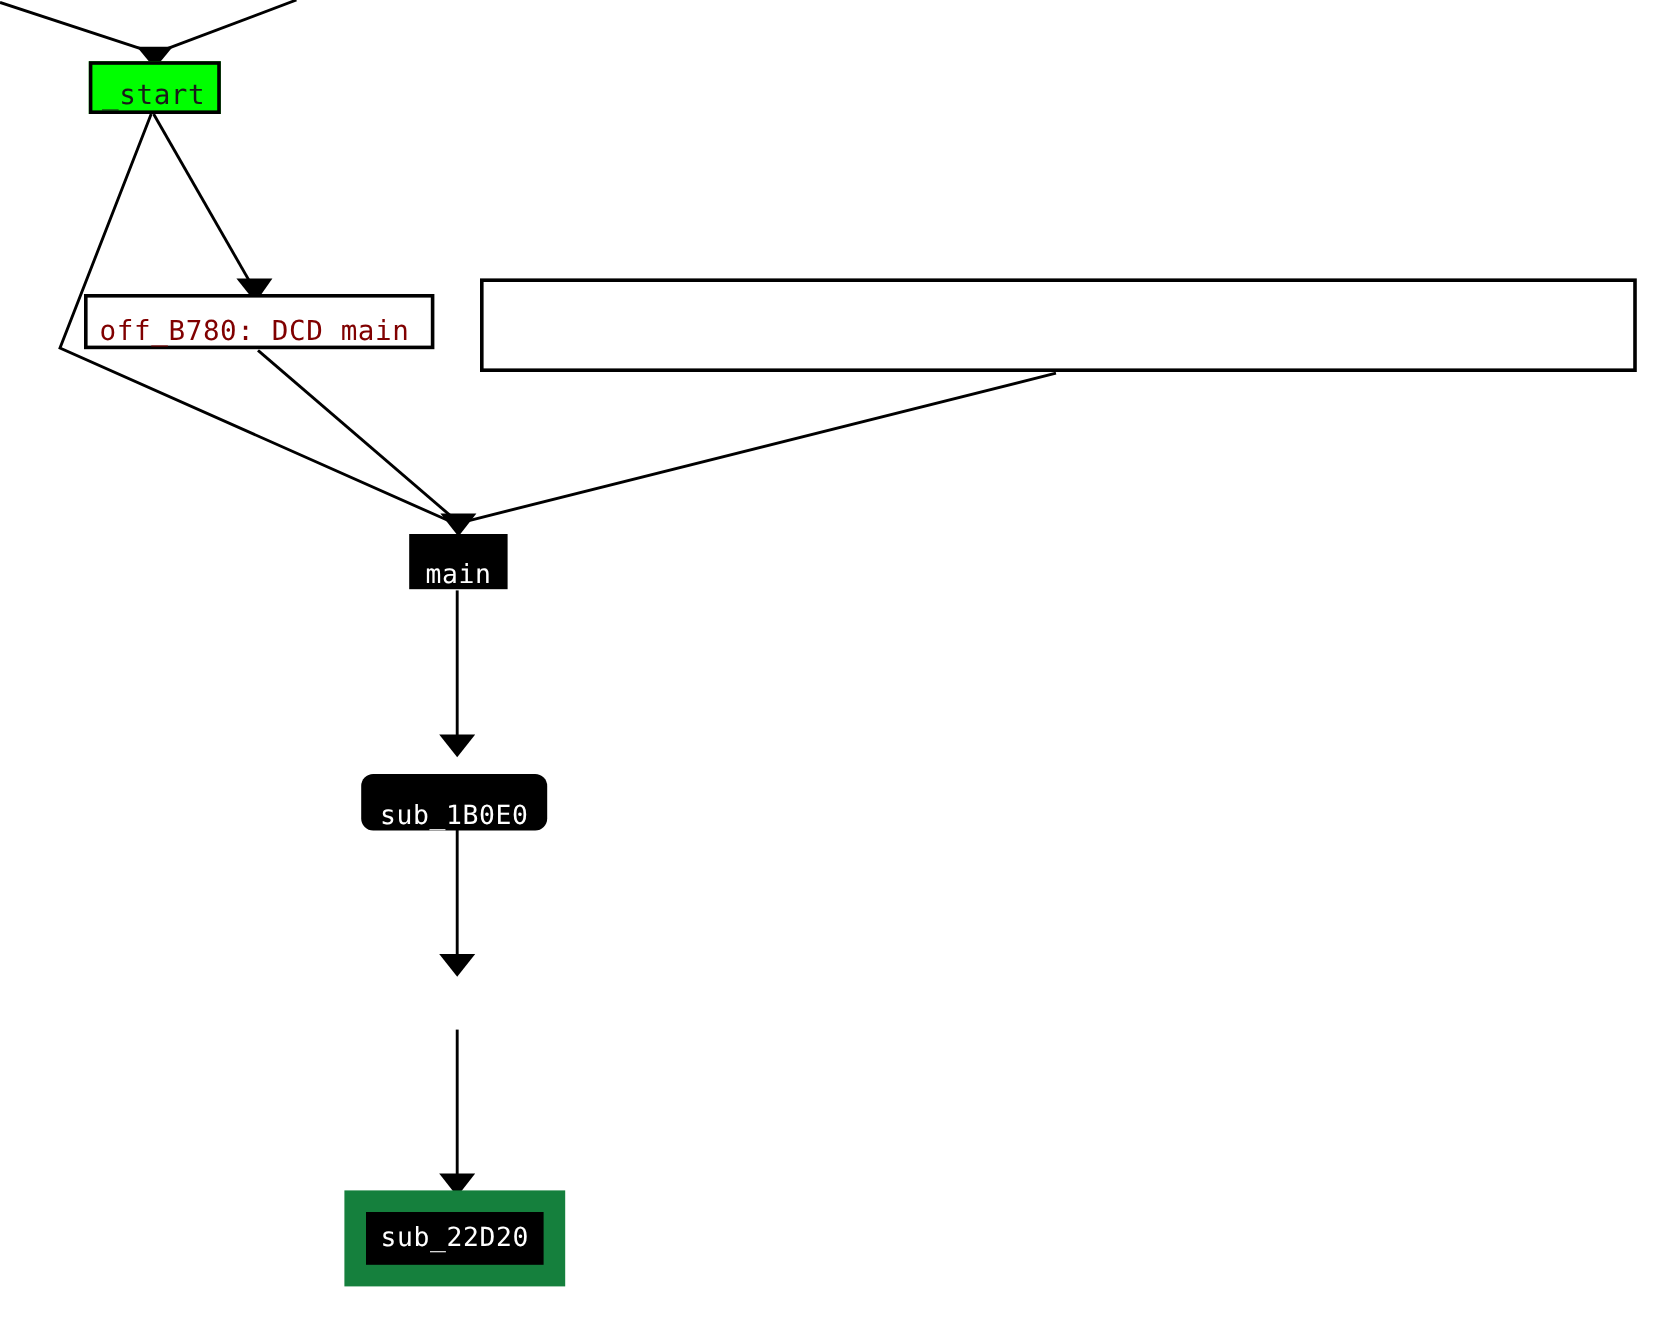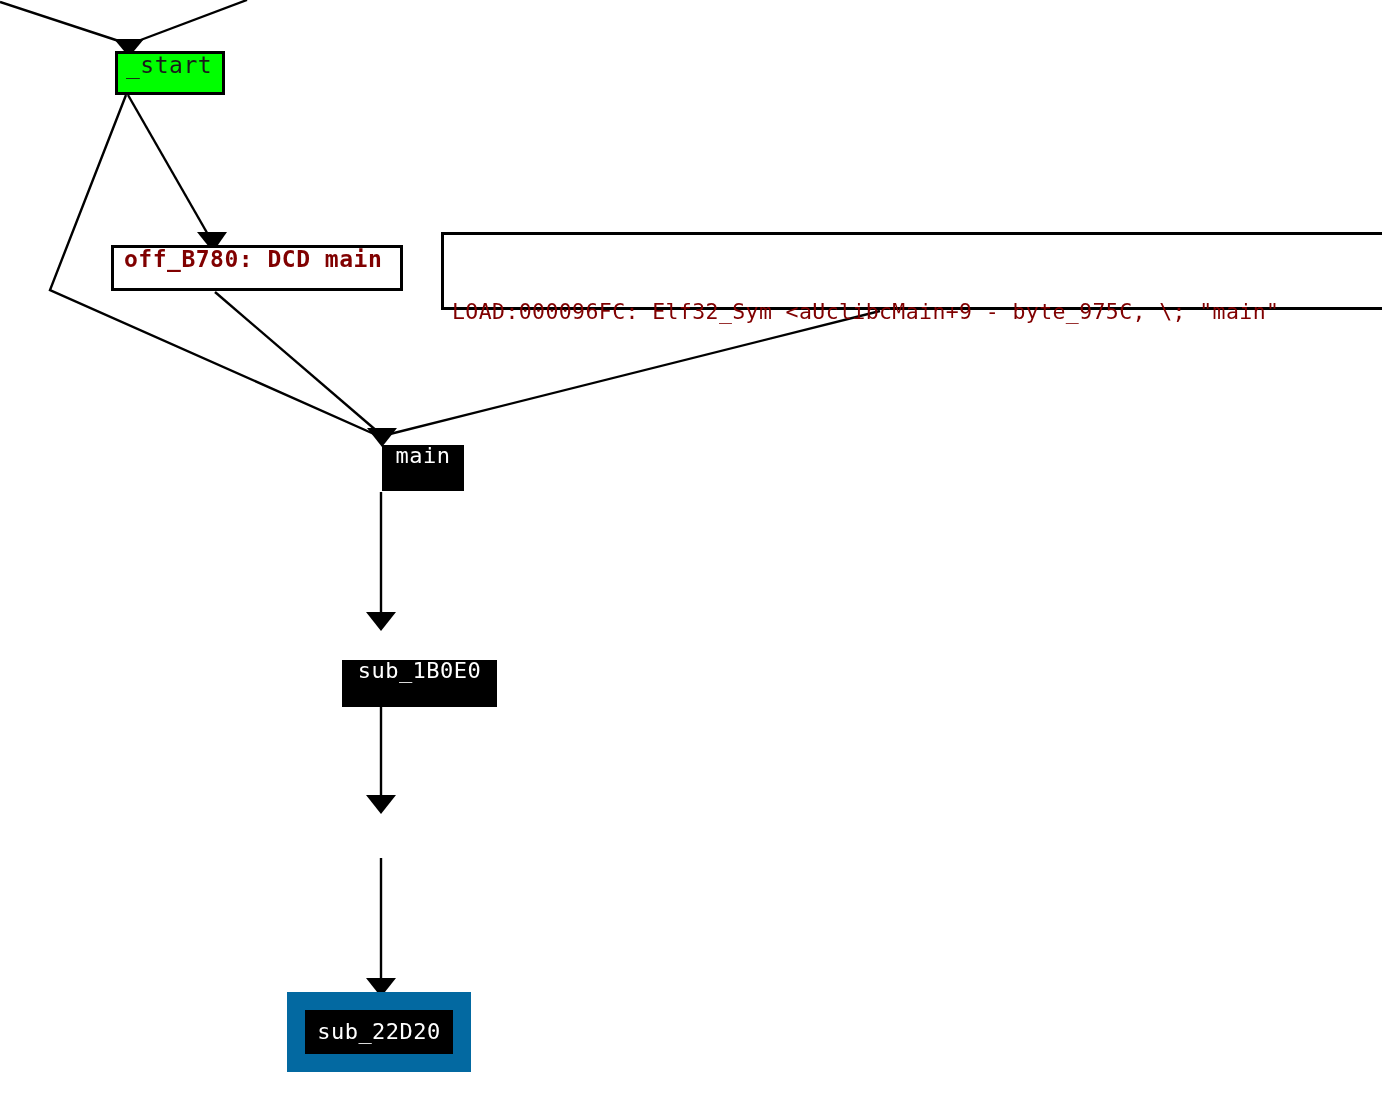--- a/index.html
+++ b/index.html
@@ -27,43 +27,41 @@
     left: 0;
     top: 0;
     width: 1382px;
     height: 1098px;
     pointer-events: none;
   }
   .node {
     position: absolute;
     box-sizing: border-box;
     display: flex;
-    align-items: flex-start;
+    align-items: flex-end;
     white-space: pre;
     line-height: 1;
-    margin-left: 41px;
   }
   
   .node-entry {
     background: #00ff00;
     border: 3px solid #000000;
     color: #1a1a1a;
     font-size: 23px;
     letter-spacing: 0.5px;
     padding-left: 8px;
   }
   
   .node-data {
     background: #ffffff;
     border: 3px solid #000000;
     color: #800000;
     font-size: 23px;
     letter-spacing: 0.5px;
     padding-left: 10px;
-    font-weight: bold;
   }
   
   .node-listing {
     background: #ffffff;
     border: 3px solid #000000;
     color: #800000;
     font-size: 21.5px;
     letter-spacing: 0.4px;
     display: block;
     padding: 6px 6px 0 8px;
@@ -76,21 +74,21 @@
     background: #000000;
     color: #ffffff;
     border: 0;
     font-size: 22px;
     letter-spacing: 0.5px;
     justify-content: center;
   }
   
   .node-func-highlight {
     position: absolute;
-    background: #0369a1;
+    background: #15803d;
     box-sizing: border-box;
     padding: 18px;
     display: flex;
     align-items: center;
     justify-content: flex-end;
   }
   .node-func-highlight .inner {
     width: 100%;
     height: 100%;
     background: #000000;
@@ -148,28 +146,27 @@
 
   <div class="node node-entry" style="left:74px; top:51px; width:110px; height:44px;">
     <span>_start</span>
   </div>
 
   <div class="node node-data" style="left:70px; top:245px; width:292px; height:46px;">
     <span>off_B780: DCD main</span>
   </div>
 
   <div class="node node-listing" style="left:400px; top:232px; width:964px; height:78px;">
-    <span class="line-1">LOAD:000096FC: Elf32_Sym &lt;aUclibcMain+9 - byte_975C, \; "main"</span>
   </div>
 
   <div class="node node-func" style="left:341px; top:445px; width:82px; height:46px;">
     <span>main</span>
   </div>
 
-  <div class="node node-func" style="left:301px; top:660px; width:155px; height:47px;">
+  <div class="node node-func" style="left:301px; top:645px; width:155px; height:47px;border-radius:10px;">
     <span>sub_1B0E0</span>
   </div>
 
 
   <div class="node-func-highlight" style="left:287px; top:992px; width:184px; height:80px;">
     <span class="inner">sub_22D20</span>
   </div>
 
 </div>
 

